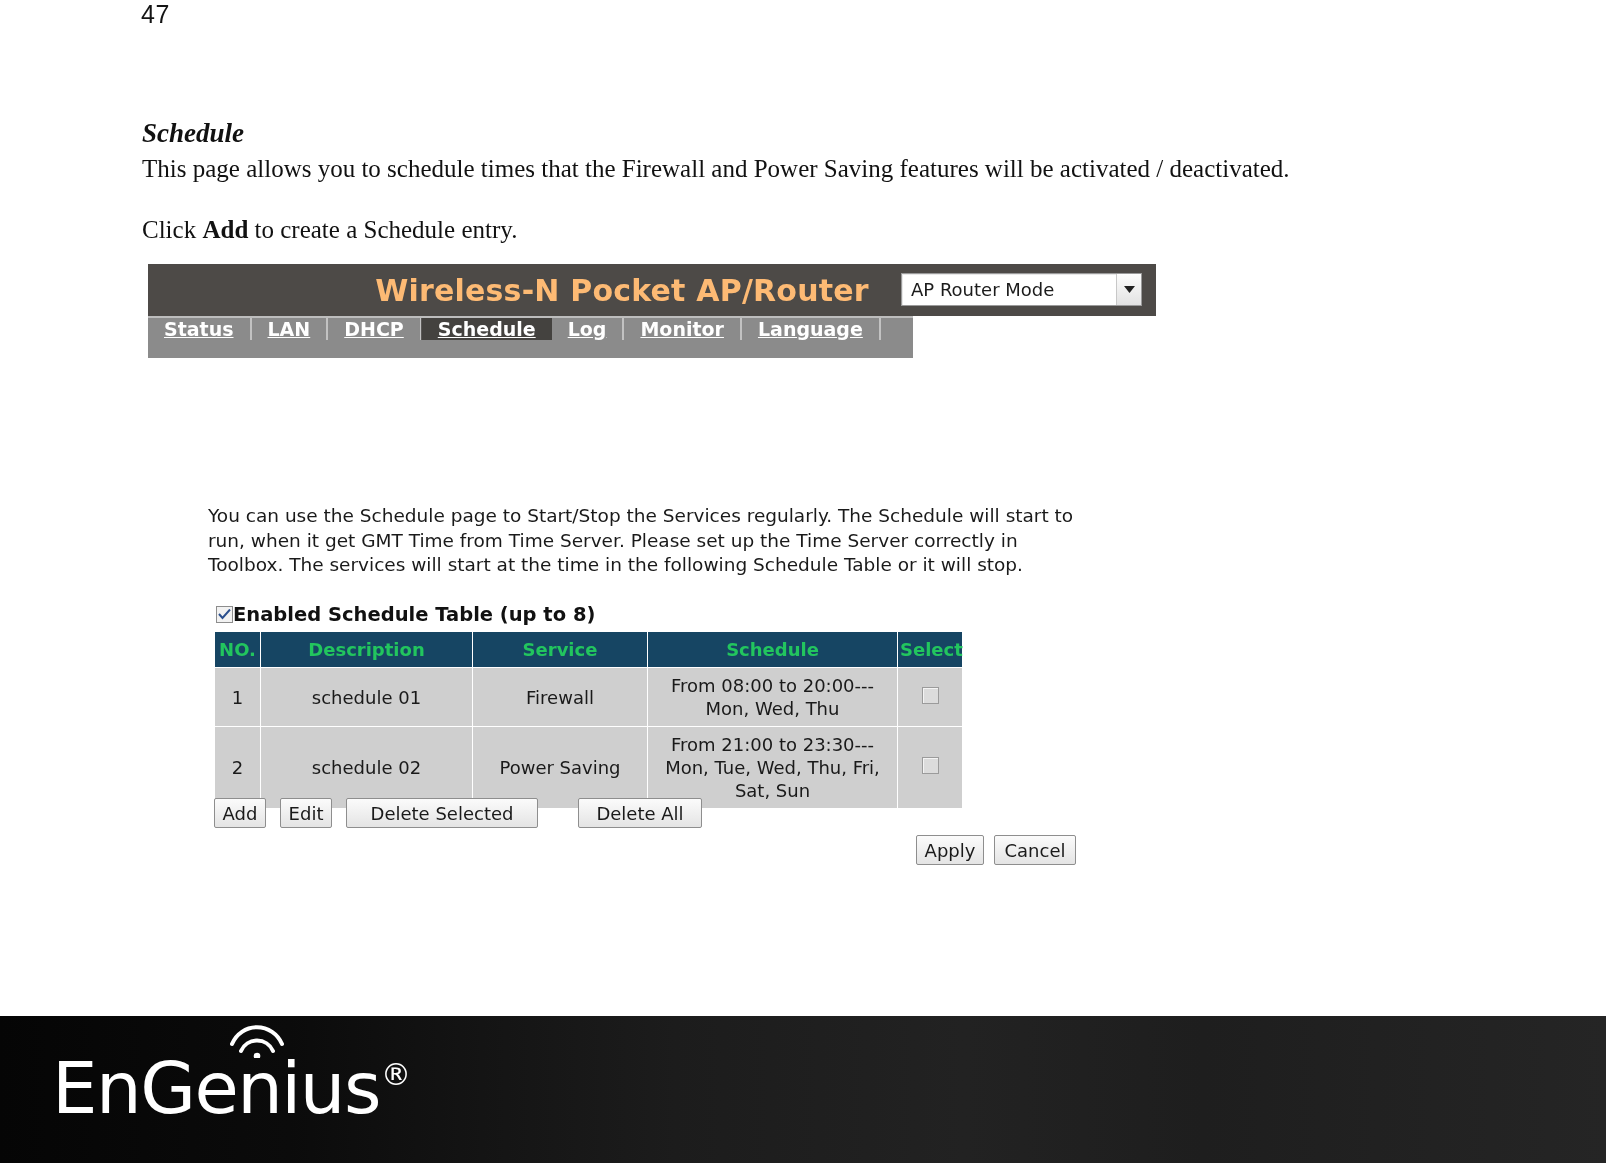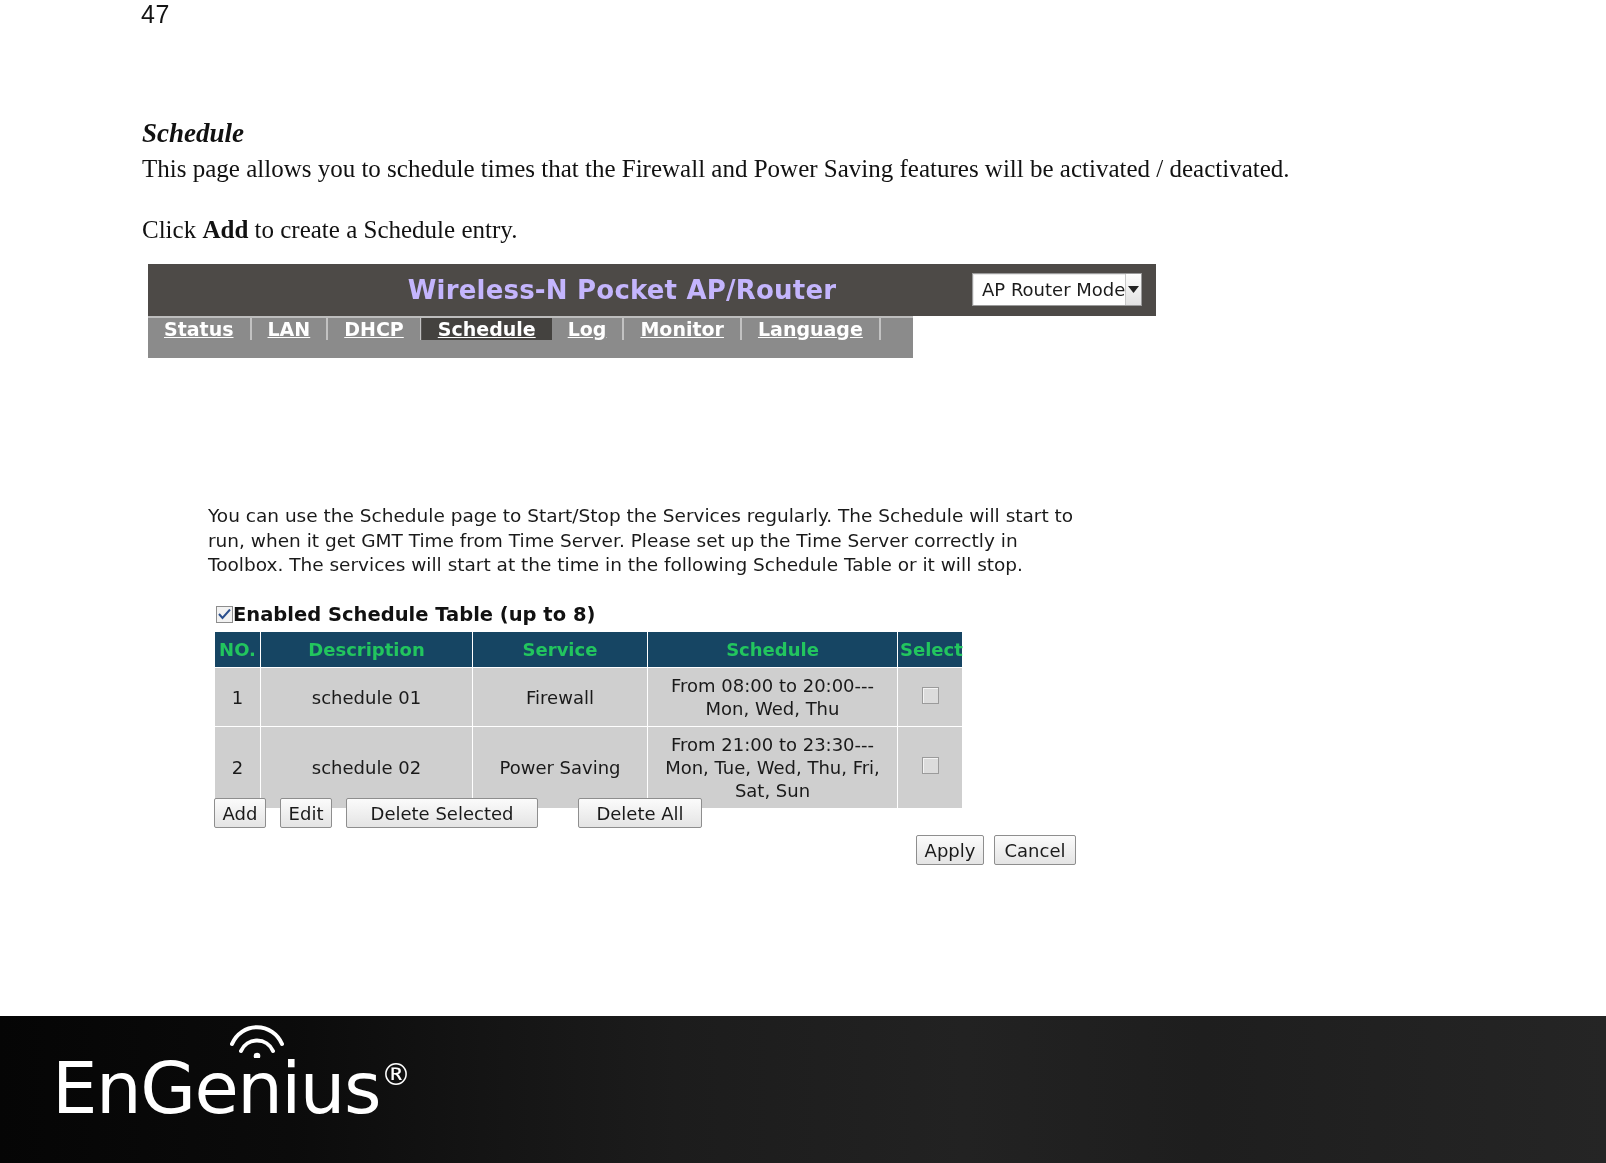--- a/index.html
+++ b/index.html
@@ -71,30 +71,30 @@
     position: relative;
     height: 52px;
     background: #4d4a47;
     display: flex;
     align-items: center;
     justify-content: center;
   }
   .router-title {
     font-family: "DejaVu Sans", sans-serif;
     font-weight: bold;
-    font-size: 26px;
-    color: #c4b5fd;
+    font-size: 30px;
+    color: #fdba74;
     letter-spacing: 0.2px;
     margin-right: 60px;
   }
   .mode-select {
     position: absolute;
     right: 14px;
     top: 9px;
-    width: 170px;
+    width: 241px;
     height: 33px;
     background: #ffffff;
     border: 1px solid #9a9a9a;
     box-shadow: inset 1px 1px 0 #e8e8e8;
     display: flex;
     align-items: center;
     box-sizing: border-box;
   }
   .mode-select-label {
     flex: 1;

